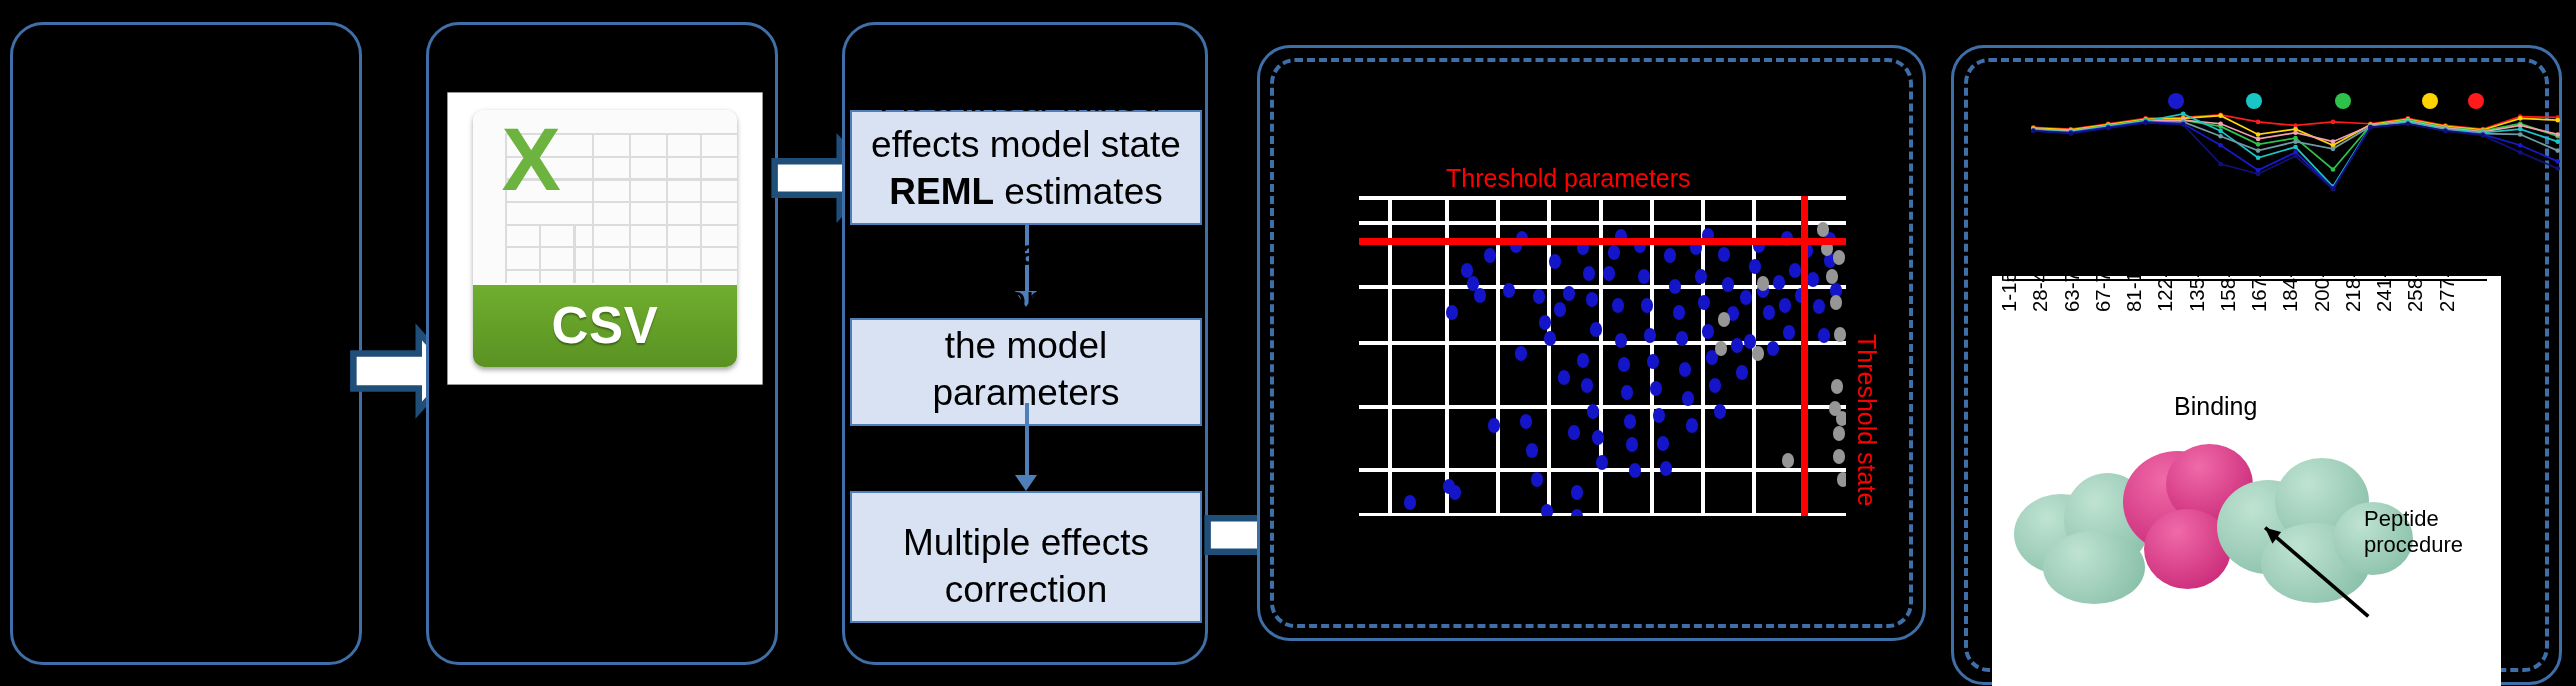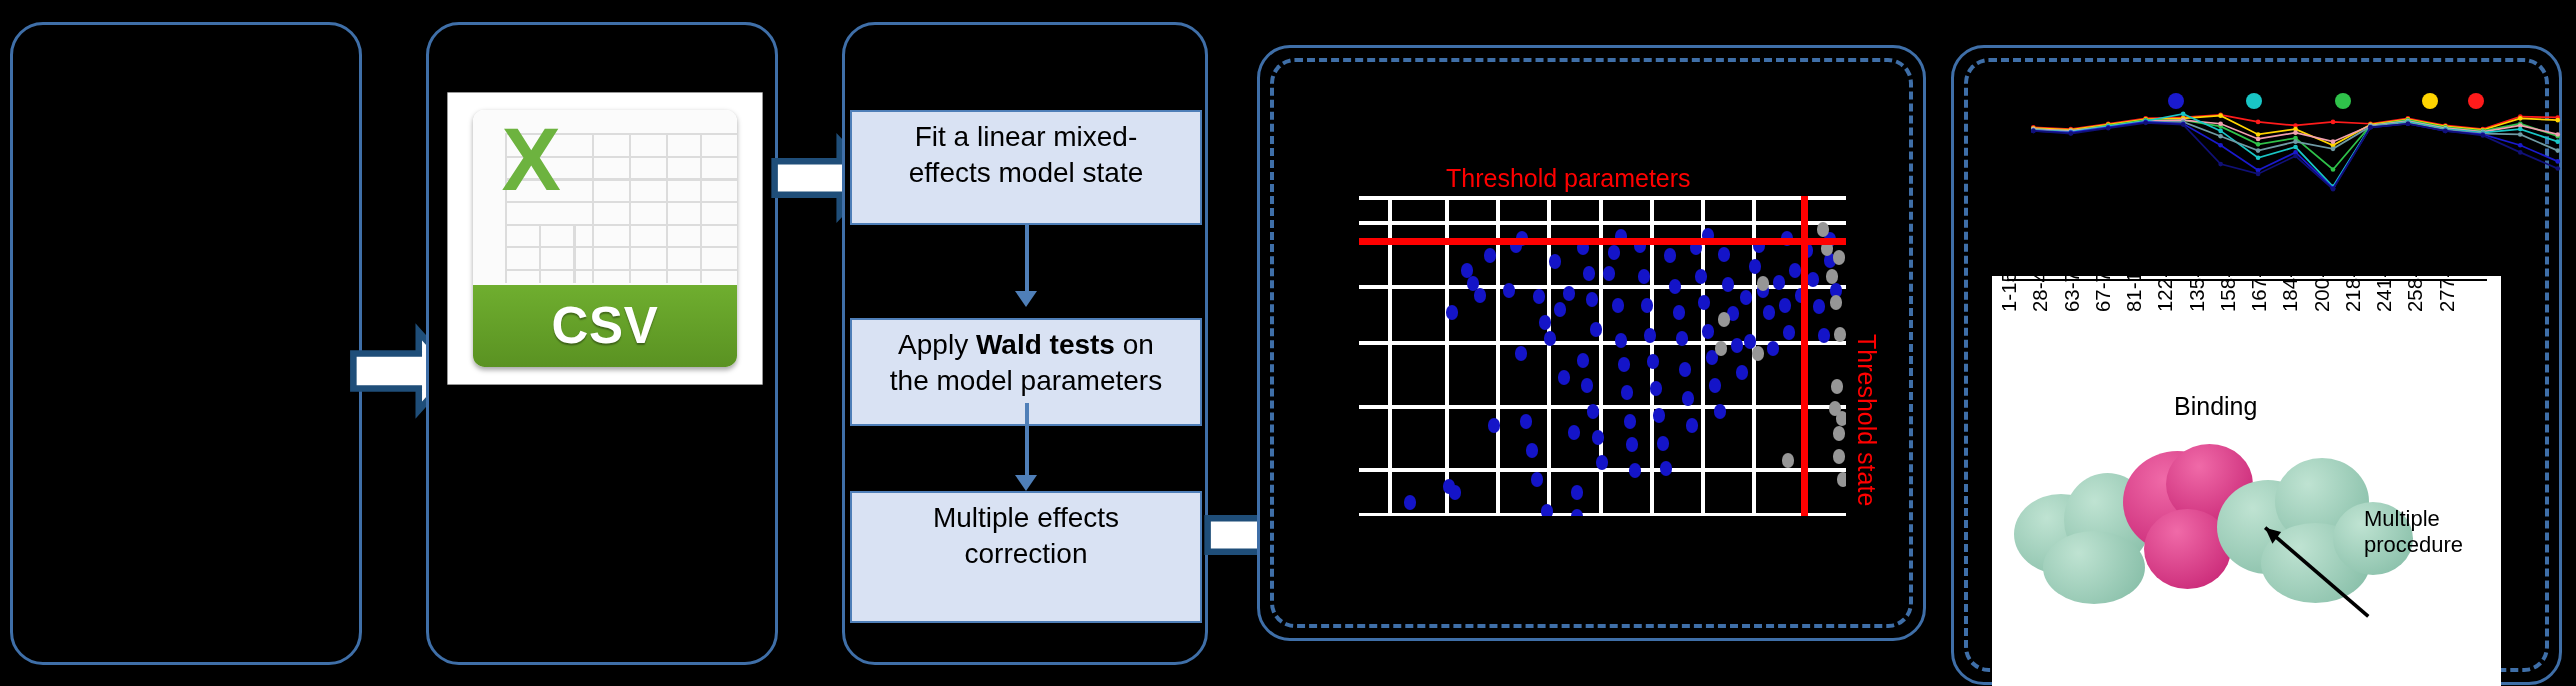--- a/index.html
+++ b/index.html
@@ -13,22 +13,22 @@
     border:4.4px dashed #3f6fa8;border-radius:25px;pointer-events:none;
   }
 
   
   .arrow{position:absolute;}
   .arrow svg{display:block;}
 
   
   .procbox{
     position:absolute;background:#d9e2f3;border:2.2px solid #4f7fb8;box-sizing:border-box;
-    display:flex;align-items:flex-start;justify-content:center;text-align:center;
-    color:#000;font-size:28px;line-height:1.26;padding:7.3px 11.6px;
+    display:flex;align-items:flex-end;justify-content:center;text-align:center;
+    color:#000;font-size:37px;line-height:1.26;padding:7.3px 11.6px;
   }
   .procbox b{font-weight:bold;}
   .vconn{position:absolute;background:#4f7fb8;width:3.6px;}
   .vtip{position:absolute;width:0;height:0;border-left:11.6px solid transparent;border-right:11.6px solid transparent;border-top:16px solid #4f7fb8;}
 
   
   .csvimg{position:absolute;background:#fff;box-shadow:0 0 0 0.7px #d8d8d8;}
   .csvcard{position:absolute;left:8%;top:6%;width:84%;height:88%;border-radius:11.6px;overflow:hidden;
     background:linear-gradient(#ffffff,#f3f3f3);box-shadow:0 2.9px 5.8px rgba(0,0,0,.35);}
   .csvgridwrap{position:absolute;left:0;top:0;right:0;height:68%;background:#fbfbfb;overflow:hidden;}
@@ -111,20 +111,21 @@
       <polygon points="6,42 96,42 96,14 144,65 96,116 96,88 6,88" fill="#ffffff" stroke="#1f4e79" stroke-width="9" stroke-linejoin="miter"></polygon>
     </svg>
   </div>
 
   <div class="panel" style="left:842px;top:22px;width:366px;height:643px;"></div>
 
   <div class="procbox" style="left:850px;top:110px;width:352px;height:115px;">
     <div>
       <div>Fit a linear mixed-</div>
       <div>effects model state</div>
+      <div><b>REML</b> estimates</div>
     </div>
   </div>
   <div class="vconn" style="left:1025px;top:225px;height:73px;"></div>
   <div class="vtip" style="left:1015px;top:291px;"></div>
 
   <div class="procbox" style="left:850px;top:302px;width:352px;height:108px;margin-top:16px;">
     <div>
       <div>Apply <b>Wald tests</b> on</div>
       <div>the model parameters</div>
     </div>
@@ -461,19 +462,19 @@
       <div class="blob" style="left:276px;top:29px;width:94px;height:87px;background:radial-gradient(circle at 35% 30%,#bfe3d2,#7fb9a2);"></div>
       <div class="blob" style="left:262px;top:94px;width:109px;height:80px;background:radial-gradient(circle at 35% 30%,#bfe3d2,#7fb9a2);"></div>
       <div class="blob" style="left:334px;top:73px;width:80px;height:73px;background:radial-gradient(circle at 35% 30%,#bfe3d2,#7fb9a2);"></div>
       <svg style="position:absolute;left:240px;top:87px;width:138px;height:109px;" viewBox="0 0 190 150">
         <line x1="178" y1="138" x2="36" y2="16" stroke="#000" stroke-width="5"></line>
         <polygon points="36,16 58,22 46,38" fill="#000"></polygon>
       </svg>
     </div>
 
     <div class="bindlbl" style="left:372px;top:230px;">
-      <div>Multiple</div>
+      <div>Peptide</div>
       <div>procedure</div>
     </div>
   </div>
 
 </div>
 
 
 </body></html>

